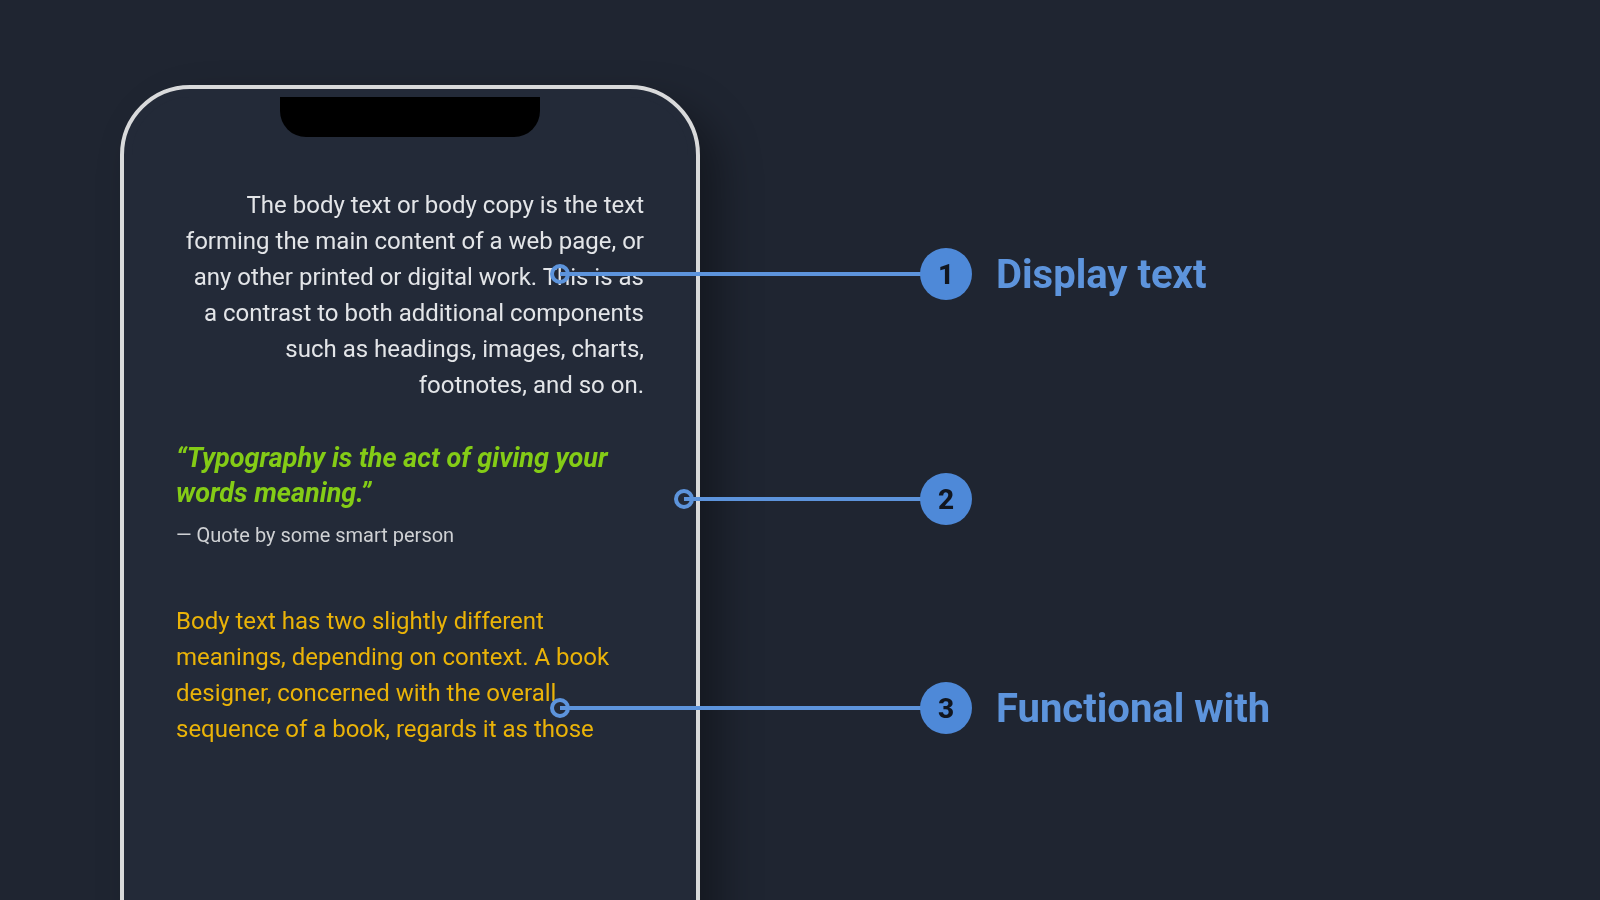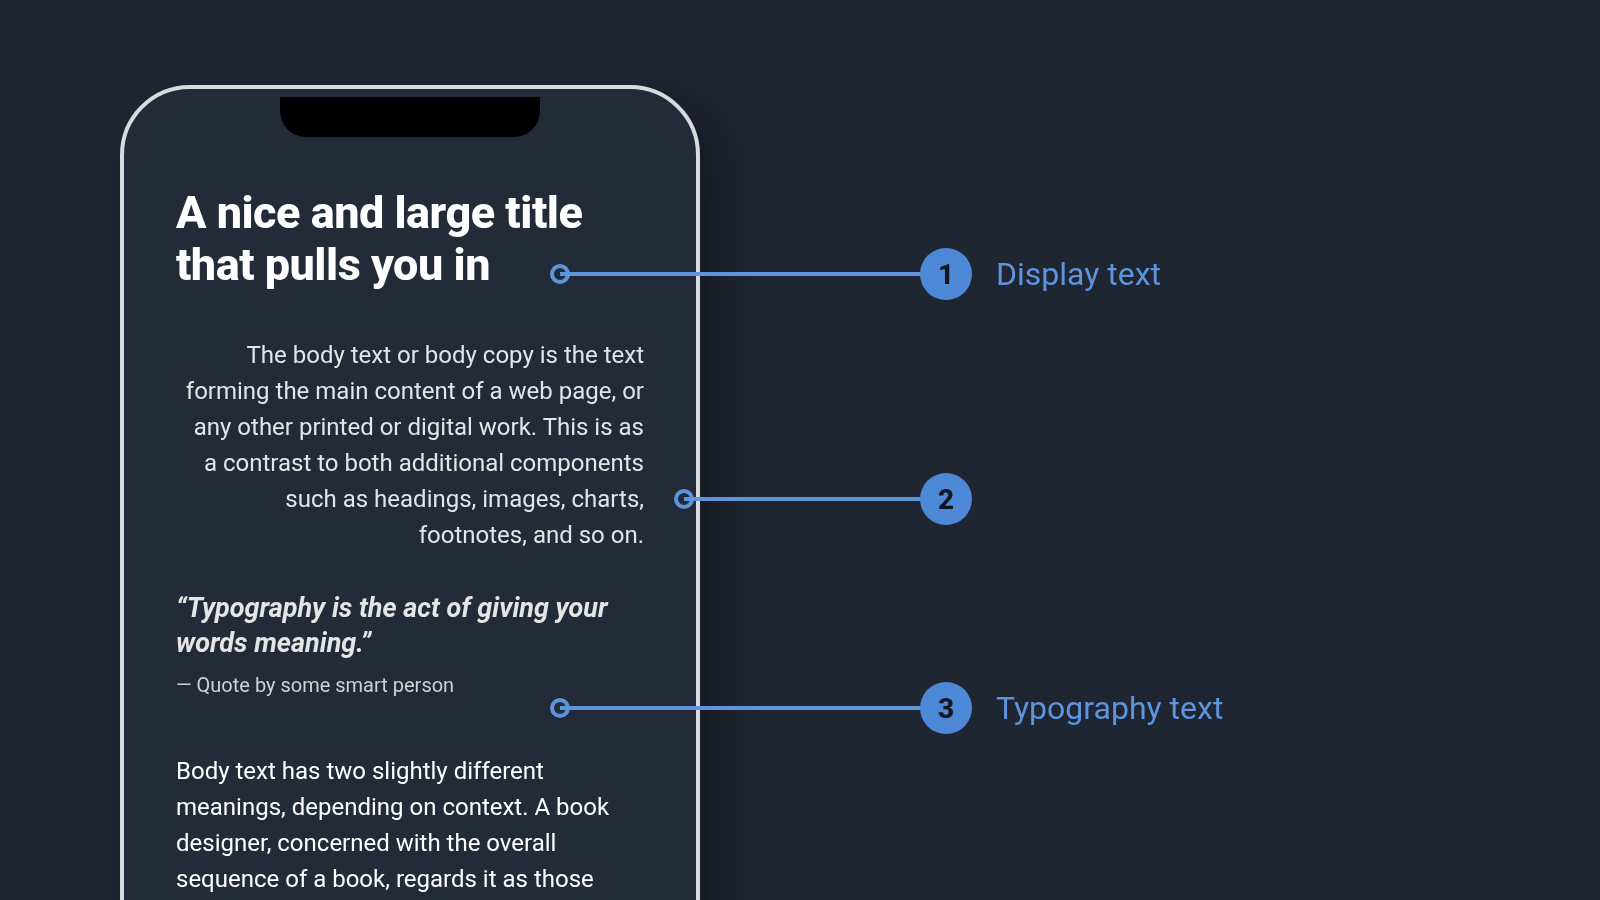--- a/index.html
+++ b/index.html
@@ -63,32 +63,32 @@
     color: #e3e5e8;
     font-weight: 400;
     margin-bottom: 38px;
     text-align: right;
   }
   .quote {
     font-size: 27px;
     font-weight: 700;
     font-style: italic;
     line-height: 1.3;
-    color: #e5e5e5;
+    color: #84cc16;
     margin-bottom: 12px;
   }
   .attribution {
     font-size: 20px;
     color: #cfd1d4;
     margin-bottom: 56px;
   }
   .body-copy-2 {
     font-size: 24px;
     line-height: 1.5;
-    color: #ffffff;
+    color: #eab308;
     font-weight: 400;
   }
 
   
   .overlay {
     position: absolute;
     left: 0;
     top: 0;
     width: 1600px;
     height: 900px;
@@ -109,36 +109,35 @@
     border-radius: 50%;
     display: flex;
     align-items: center;
     justify-content: center;
     color: #11161f;
     font-size: 28px;
     font-weight: 800;
     flex-shrink: 0;
   }
   .callout-label {
-    font-size: 32px;
-    font-weight: 400;
+    font-size: 40px;
+    font-weight: 700;
     color: #5d94dc;
   }
   .c1 { left: 920px; top: 248px; }
   .c2 { left: 920px; top: 473px; }
   .c3 { left: 920px; top: 682px; }
 </style>
 </head>
 <body>
 
 <div class="phone">
   <div class="phone-inner">
     <div class="notch"></div>
     <div class="screen">
-      <div class="title">A nice and large title that pulls you in</div>
       <div class="body-copy">The body text or body copy is the text forming the main content of a web page, or any other printed or digital work. This is as a contrast to both additional components such as headings, images, charts, footnotes, and so on.</div>
       <div class="quote">“Typography is the act of giving your words meaning.”</div>
       <div class="attribution">— Quote by some smart person</div>
       <div class="body-copy-2">Body text has two slightly different meanings, depending on context. A book designer, concerned with the overall sequence of a book, regards it as those</div>
     </div>
   </div>
 </div>
 
 <svg class="overlay">
 
@@ -154,14 +153,14 @@
 
 <div class="callout c1">
   <div class="callout-badge">1</div>
   <div class="callout-label">Display text</div>
 </div>
 <div class="callout c2">
   <div class="callout-badge">2</div>
 </div>
 <div class="callout c3">
   <div class="callout-badge">3</div>
-  <div class="callout-label">Typography text</div>
+  <div class="callout-label">Functional with</div>
 </div>
 
 </body></html>

